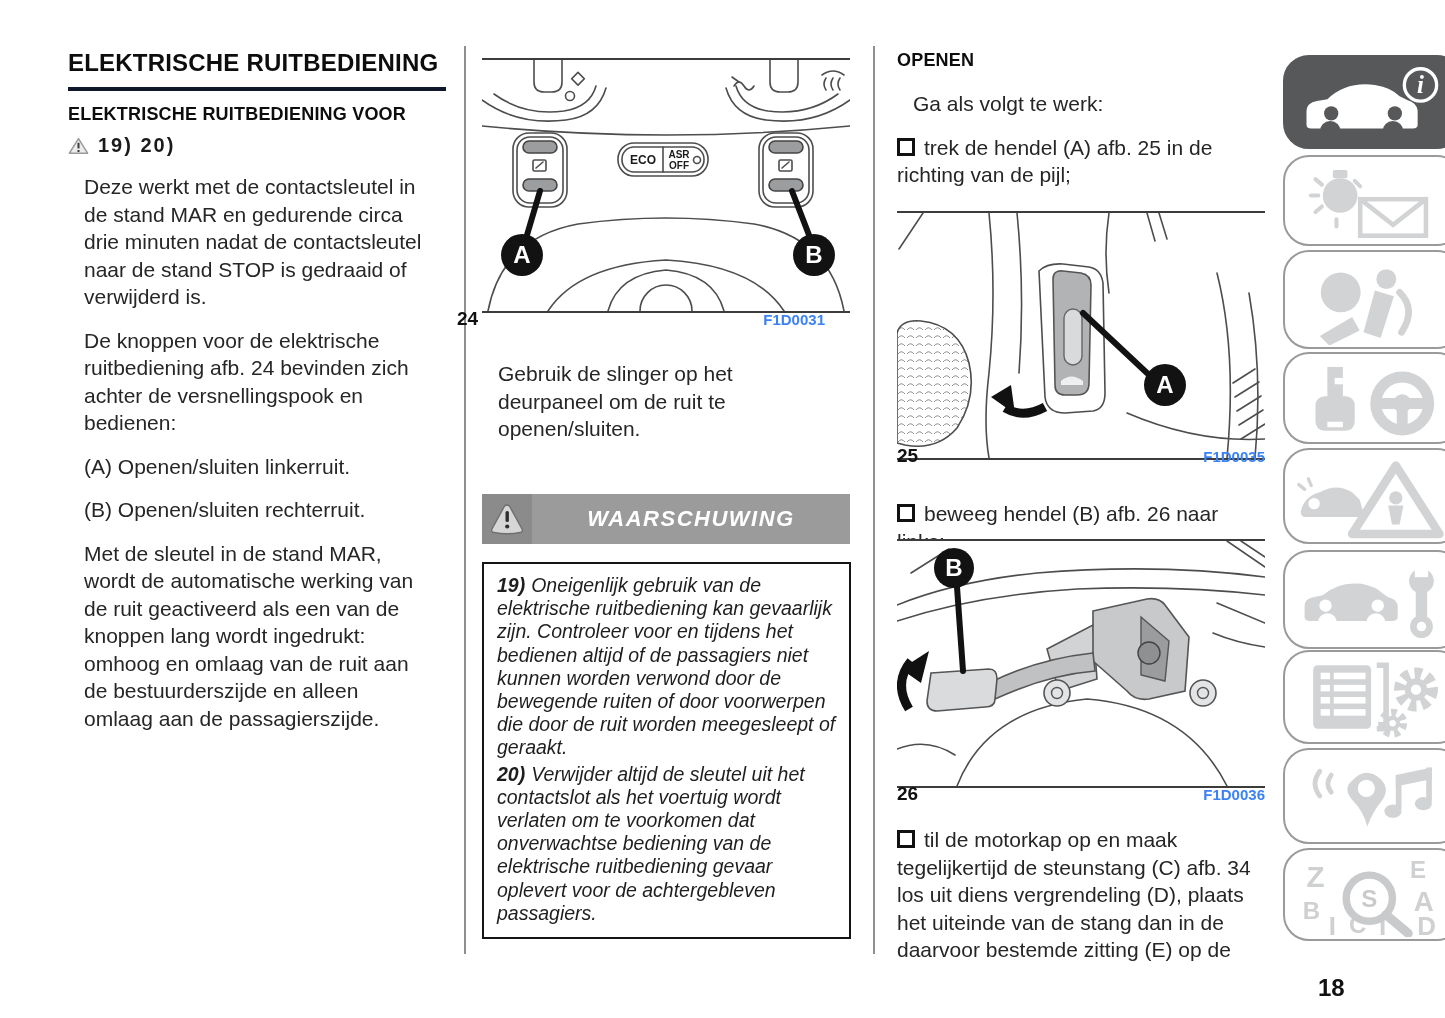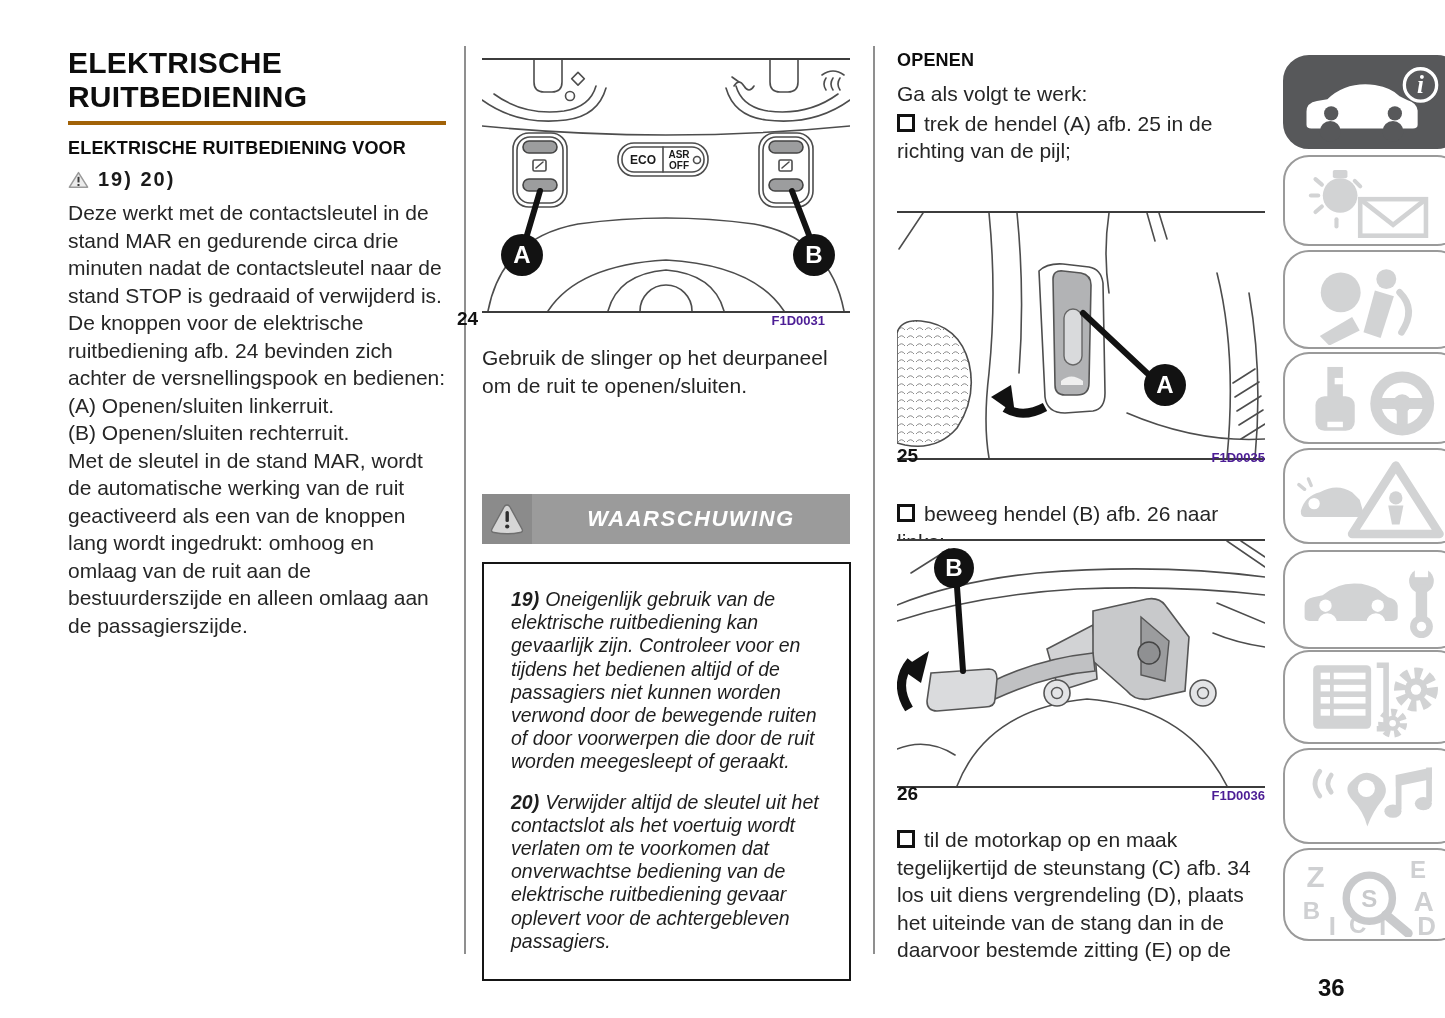--- a/index.html
+++ b/index.html
@@ -3,40 +3,40 @@
 <meta charset="utf-8">
 <style>
   html,body { margin:0; padding:0; background:#fff; }
   .page {
     position:relative; width:1445px; height:1018px; background:#ffffff;
     font-family:"Liberation Sans", sans-serif; color:#262626; overflow:hidden;
   }
   .vdiv { position:absolute; top:46px; height:908px; width:1.5px; background:#8f8f8f; }
   .col { position:absolute; top:0; }
   .h1 {
-    font-size:30px; line-height:34px; font-weight:bold; color:#0d0d0d;
-    letter-spacing:0.2px; border-bottom:4px solid #a16207; padding-bottom:7px; margin:0 0 9px 0;
+    font-size:24px; line-height:34px; font-weight:bold; color:#0d0d0d;
+    letter-spacing:0.2px; border-bottom:4px solid #0f172a; padding-bottom:7px; margin:0 0 9px 0;
   }
   .h2 { font-size:18px; line-height:28px; font-weight:bold; color:#0d0d0d; margin:0 0 6px 0; letter-spacing:0.2px; }
-  .body-text { font-size:21px; line-height:27.5px; margin:0; color:#262626; }
+  .body-text { font-size:21px; line-height:27.5px; margin:16px; color:#262626; }
   .warnrefs { display:flex; align-items:center; gap:9px; margin:2px 0 8px 0; }
   .warnrefs .refs { font-size:20px; font-weight:bold; color:#1a1a1a; letter-spacing:2px; }
   .abs { position:absolute; }
   .figure { position:absolute; border-top:2px solid #3c3c3c; border-bottom:2px solid #3c3c3c; background:#fff;margin-top:6px; }
   .figure svg { display:block; }
   .fig-caption { position:absolute; display:flex; justify-content:space-between; align-items:baseline; }
   .fig-num { font-size:19px; font-weight:bold; color:#111; }
-  .fig-code { font-size:13px; font-weight:bold; color:#4c1d95; }
+  .fig-code { font-size:15px; font-weight:bold; color:#3b82f6; }
   .warn-box { position:absolute; height:50px; background:#9b9b9b; display:flex; align-items:stretch; }
   .warn-ico { width:50px; height:50px; background:#8b8b8b; display:flex; align-items:center; justify-content:center; flex:none; }
   .warn-title { flex:1; display:flex; align-items:center; justify-content:center;
     color:#ffffff; font-weight:bold; font-style:italic; font-size:22px; letter-spacing:1.5px; }
   .note-box { position:absolute; border:2.5px solid #151515; padding:7px 10px 9px 10px;
     font-style:italic; font-size:19.5px; line-height:23.2px; color:#1e1e1e; }
-  .note-box p { margin:17px; }
+  .note-box p { margin:3px; }
   .note-box b { font-style:italic; margin-right:6px; }
   .sqbullet { display:inline-block; width:12px; height:12px; border:3.5px solid #111;
     margin-right:9px; transform:translateY(1px); }
   .step { font-size:21px; line-height:27.5px; margin:0; }
   .side-btn { position:absolute; left:1283px; width:176px; background:#fff;
     border:2px solid #9a9a9a; border-radius:26px; display:flex; align-items:center; justify-content:center; }
   .side-btn.active { background:#57585a; border-color:#57585a; }
   .pagenum { position:absolute; font-size:24px; font-weight:bold; color:#111; }
   .fl { fill:none; stroke:#4d4d4d; stroke-width:1.6; stroke-linecap:round; stroke-linejoin:round; }
   .callout-line { stroke:#121212; stroke-width:6; stroke-linecap:round; }
@@ -374,15 +374,15 @@
         <text x="32" y="90" font-size="28">I</text>
         <text x="54" y="88" font-size="26">C</text>
         <text x="82" y="90" font-size="28">T</text>
       </g>
       <circle cx="76" cy="50" r="25" fill="none" stroke="#c9cacc" stroke-width="8"></circle>
       <text x="76" y="60" font-size="26" text-anchor="middle" fill="#c9cacc" font-weight="bold" font-family="Liberation Sans, sans-serif">S</text>
       <line x1="94" y1="68" x2="118" y2="88" stroke="#c9cacc" stroke-width="10" stroke-linecap="round"></line>
     </svg>
   </div>
 
-  <div class="pagenum" style="left:1318px; top:974px">36</div>
+  <div class="pagenum" style="left:1318px; top:974px">18</div>
 
 </div>
 
 </body></html>

